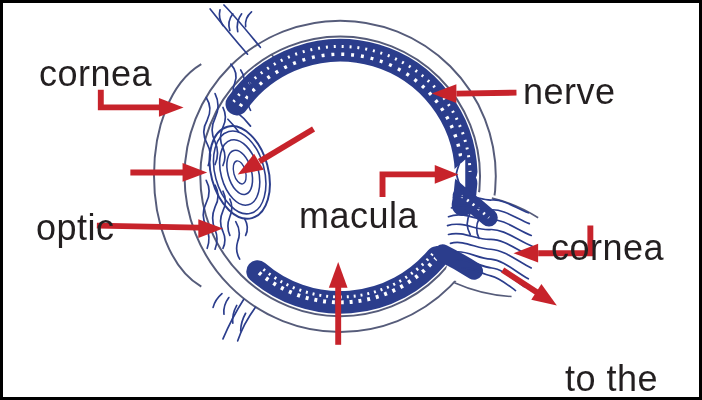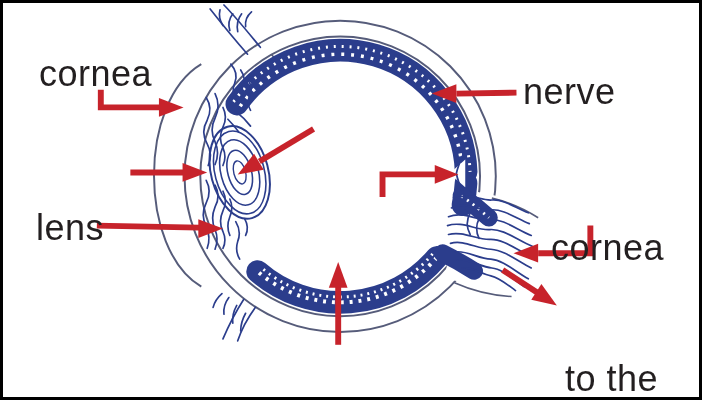--- a/index.html
+++ b/index.html
@@ -161,21 +161,22 @@
       <path class="shaft" d="M594,226 L594,254 L541,254"></path>
       <polygon class="head" points="516,254 541,244.5 541,263.5"></polygon>
     </g>
     <g>
       <path class="shaft" d="M505,271 L540,294"></path>
       <polygon class="head" points="560,307 534,301.3 544.3,285.4"></polygon>
     </g>
   </svg>
 
   <div class="label" style="left:36px;top:52px">cornea</div>
-  <div class="label" style="left:33px;top:206px">lens</div>
+  <div class="label" style="left:33px;top:206px">optic</div>
+  <div class="label" style="left:296px;top:194px">macula</div>
   <div class="label" style="left:520px;top:70px">nerve</div>
 
   <div class="label" style="left:548px;top:152px">
     <div>cornea</div>
   </div>
 
   <div class="label" style="left:562px;top:283px">
     <div>to the</div>
     
   </div>

